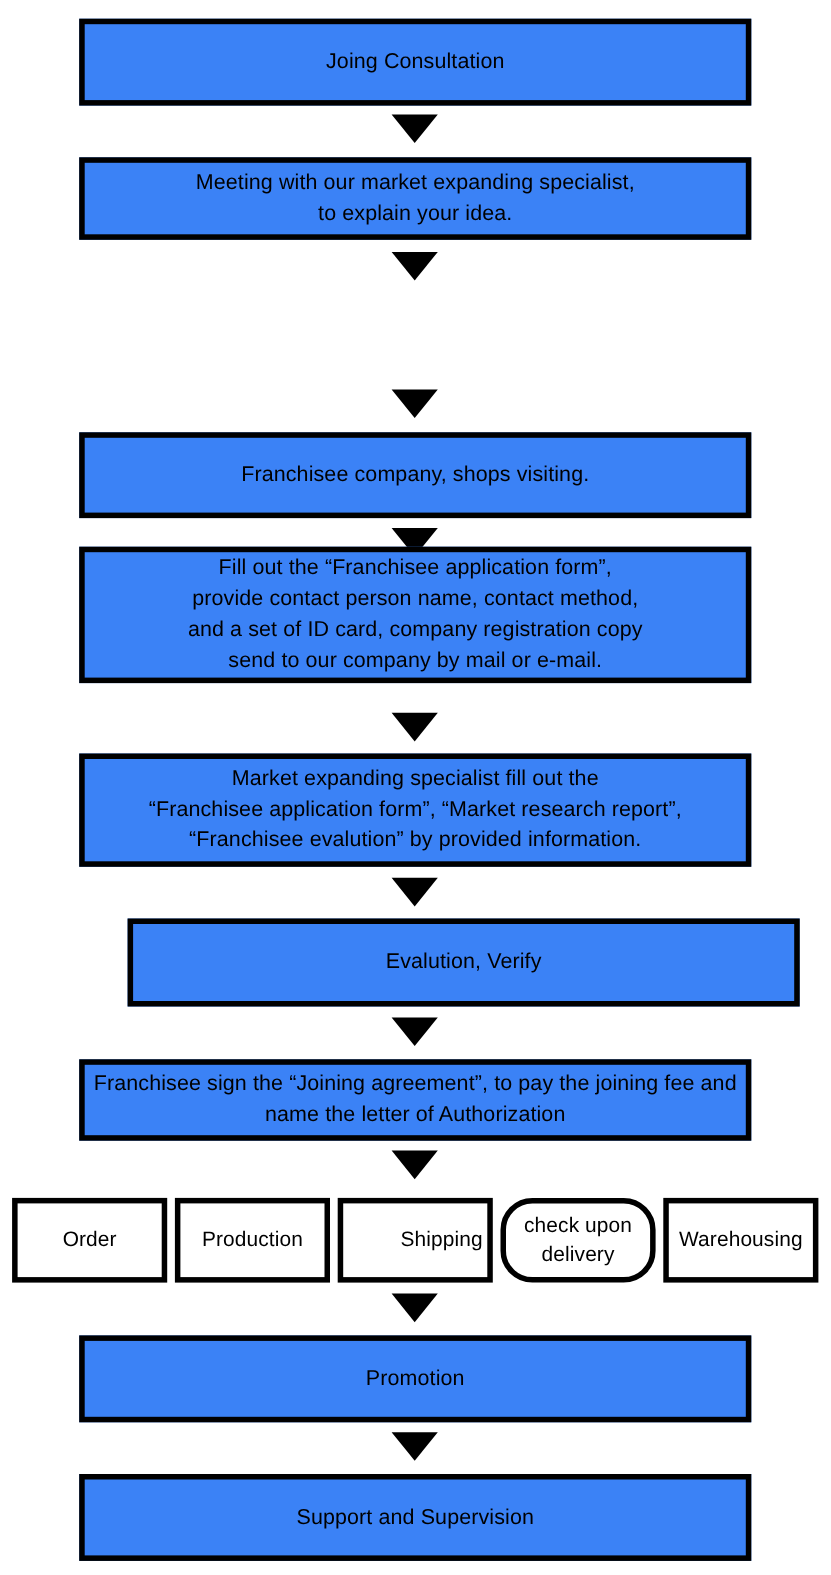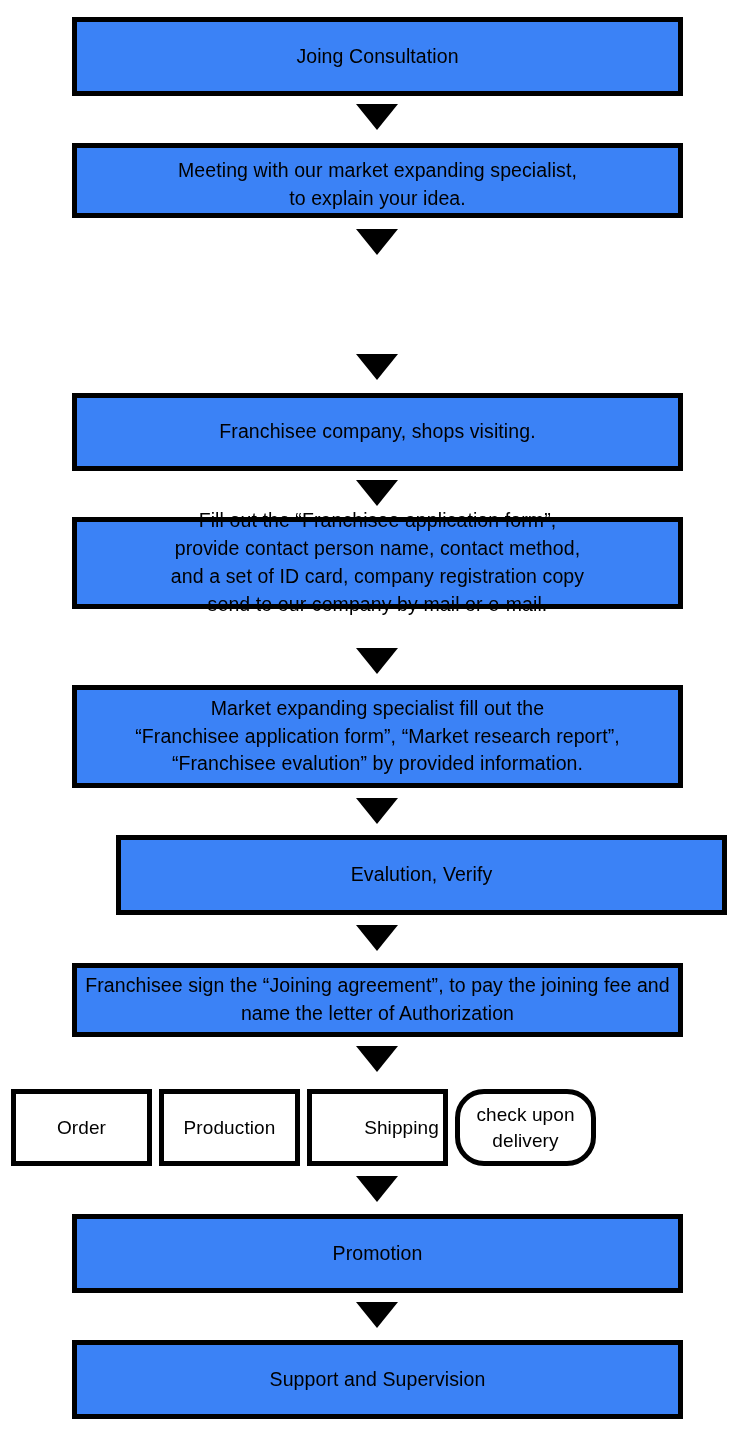--- a/index.html
+++ b/index.html
@@ -85,34 +85,34 @@
 </head>
 <body>
 
 <div class="flowchart">
 
   <div class="step-box col-box" style="top:17px;height:79px;">
     <div class="step-text">Joing Consultation</div>
   </div>
   <div class="arrow-down" style="top:104px;"></div>
 
-  <div class="step-box col-box" style="top:143px;height:75px;align-items:flex-end;">
+  <div class="step-box col-box" style="top:143px;height:75px;">
     <div class="step-text">Meeting with our market expanding specialist,
 to explain your idea.</div>
   </div>
   <div class="arrow-down" style="top:229px;"></div>
 
   <div class="arrow-down" style="top:354px;"></div>
 
   <div class="step-box col-box" style="top:393px;height:78px;">
     <div class="step-text">Franchisee company, shops visiting.</div>
   </div>
   <div class="arrow-down" style="top:480px;"></div>
 
-  <div class="step-box col-box" style="top:517px;height:92px;">
+  <div class="step-box col-box" style="top:497px;height:124px;">
     <div class="step-text">Fill out the  “Franchisee application form”,
 provide contact person name, contact method,
 and a set of ID card, company registration copy
 send to our company by mail or e-mail.</div>
   </div>
   <div class="arrow-down" style="top:648px;"></div>
 
   <div class="step-box col-box" style="top:685px;height:103px;">
     <div class="step-text">Market expanding specialist fill out the
 “Franchisee application form”, “Market research report”,
@@ -137,20 +137,23 @@
   <div class="small-box" style="left:159px;width:141px;">
     <div class="step-text">Production</div>
   </div>
   <div class="small-box" style="left:307px;width:141px;padding-left:48px;">
     <div class="step-text">Shipping</div>
   </div>
   <div class="small-box" style="left:455px;width:141px;border-radius:29px;">
     <div class="step-text">check upon
 delivery</div>
   </div>
+  <div class="small-box" style="left:603px;width:141px;">
+    <div class="step-text">Warehousing</div>
+  </div>
 
   <div class="arrow-down" style="top:1176px;"></div>
 
   <div class="step-box col-box" style="top:1214px;height:79px;">
     <div class="step-text">Promotion</div>
   </div>
   <div class="arrow-down" style="top:1302px;"></div>
 
   <div class="step-box col-box" style="top:1340px;height:79px;">
     <div class="step-text">Support and Supervision</div>

